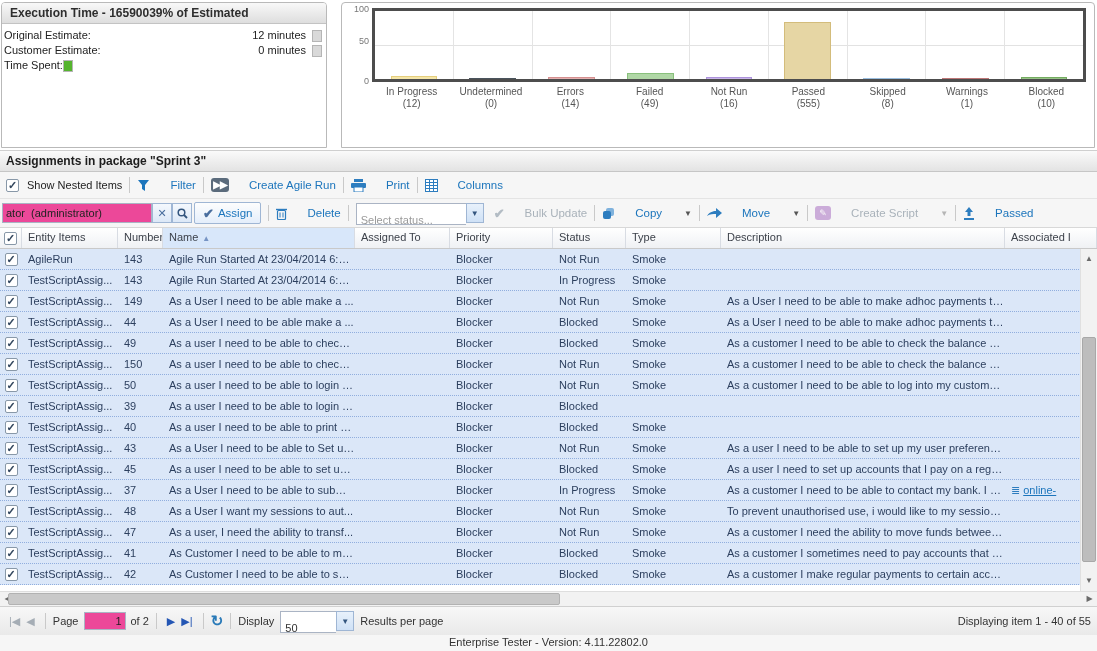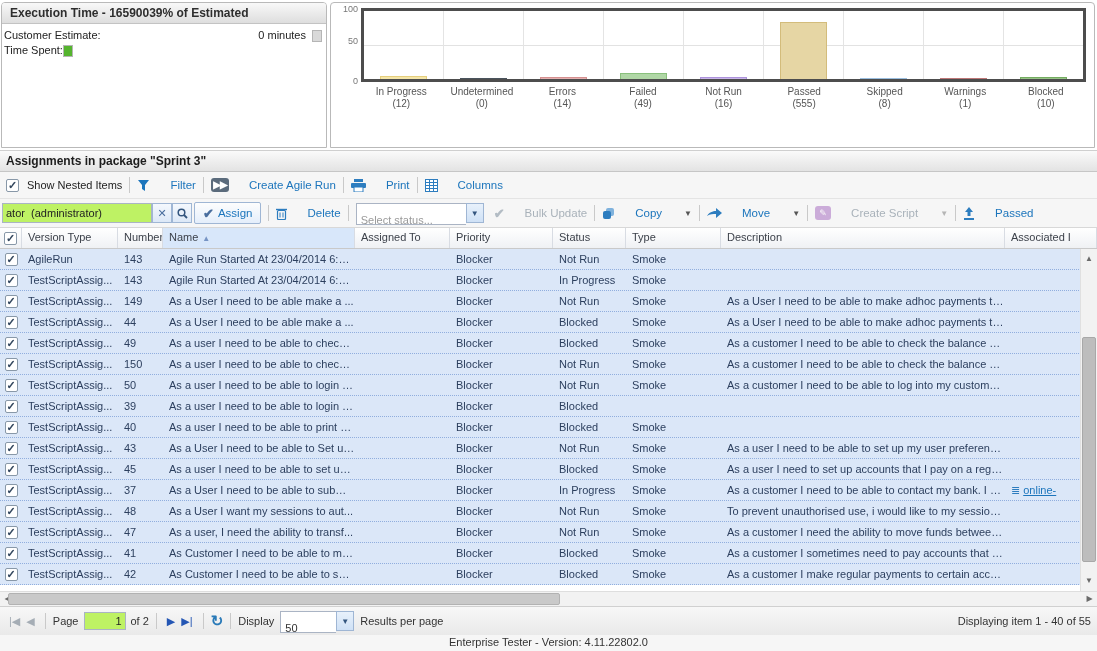--- a/index.html
+++ b/index.html
@@ -1,20 +1,20 @@
 <!DOCTYPE html>
 <html><head>
 <meta charset="utf-8">
 <style>
   * { box-sizing: border-box; margin: 0; padding: 0; }
   html,body { width:1097px; height:651px; overflow:hidden; background:#fff;
     font-family:"Liberation Sans", sans-serif; font-size:11px; color:#333; }
 
   
-  .top-area { display:flex; gap:3px; padding:2px 2px 0 1px; height:148px; }
+  .top-area { display:flex; gap:14px; padding:2px 2px 0 1px; height:148px; }
   .panel { border:1px solid #b9b9b9; border-radius:4px 4px 0 0; background:#fff; overflow:hidden; }
   .panel-hd { height:21px; line-height:21px; padding:0 8px; font-size:12px; font-weight:bold; color:#2e2e2e;
     background:linear-gradient(#f8f8f8,#dedede); border-bottom:1px solid #c3c3c3; }
   .panel-time { width:326px; }
   .panel-status { flex:1; }
   .time-body { padding:4px 4px 0 2px; }
   .time-row { display:flex; align-items:center; height:15px; line-height:15px; }
   .time-label { color:#222; }
   .time-val { flex:1; text-align:right; color:#222; padding-right:6px; }
   .swatch { width:10px; height:12px; border:1px solid #b5b5b5; }
@@ -42,21 +42,21 @@
   .tbar { display:flex; align-items:center; background:#f6f6f6; padding:0 4px; }
   .tbar1 { height:27px; border-bottom:1px solid #e4e4e4; }
   .tbar2 { height:29px; border-bottom:1px solid #d8d8d8; }
   .sep { width:0; border-left:1px solid #c9c9c9; height:16px; margin:0 7px; }
   .tlink { color:#1c75bc; font-size:11.5px; display:flex; align-items:center; gap:20px; cursor:pointer; white-space:nowrap; }
   .tlink.disabled { color:#a9b2ba; cursor:default; }
   .caret { font-size:8px; color:#555; margin-left:2px; }
   .caret.dis { color:#b5b5b5; }
   .cbx { width:13px; height:13px; background:#fff; border:1px solid #8898a8; border-radius:2px;
     color:#33475e; font-size:11px; line-height:11px; text-align:center; font-weight:bold; }
-  .txt { height:20px; border:1px solid #aab4c4; background:#bef264; font-size:11px; padding:0 3px;
+  .txt { height:20px; border:1px solid #aab4c4; background:#ec4899; font-size:11px; padding:0 3px;
     font-family:"Liberation Sans",sans-serif; color:#222; }
   .mini-btn { width:20px; height:20px; border:1px solid #9fb6d4; background:linear-gradient(#f4f8fd,#dce8f7);
     display:flex; align-items:center; justify-content:center; color:#4a6e9e; font-size:11px; cursor:pointer; }
   .btn { height:22px; border:1px solid #9fb6d4; background:linear-gradient(#fdfdfd,#e4eefb); border-radius:2px;
     display:flex; align-items:center; gap:4px; padding:0 8px; color:#1c75bc; font-size:11.5px; cursor:pointer; }
   .combo { display:flex; height:20px; }
   .combo .cval { border:1px solid #aab4c4; border-right:none; background:#fff; width:110px; padding:10px 4px; color:#9a9a9a; }
   .combo .ctrig { width:18px; border:1px solid #9fb6d4; background:linear-gradient(#e8f1fb,#cfe1f6);
     color:#33557e; font-size:8px; display:flex; align-items:center; justify-content:center; }
   .checkmark { font-size:13px; font-weight:bold; color:#4a6e9e; }
@@ -107,20 +107,25 @@
   .list-ico { color:#2d7dbf; font-size:11px; letter-spacing:-1px; }
 </style>
 </head>
 <body>
 
 <div class="top-area">
   <div class="panel panel-time">
     <div class="panel-hd">Execution Time - 16590039% of Estimated</div>
     <div class="time-body">
         <div class="time-row">
+          <span class="time-label">Original Estimate:</span>
+          <span class="time-val">12 minutes</span>
+          <span class="swatch" style="background: rgb(217, 217, 217);"></span>
+        </div>
+        <div class="time-row">
           <span class="time-label">Customer Estimate:</span>
           <span class="time-val">0 minutes</span>
           <span class="swatch" style="background: rgb(217, 217, 217);"></span>
         </div>
         <div class="time-row">
           <span class="time-label">Time Spent:</span>
           <span class="swatch" style="background: rgb(85, 180, 46);"></span>
         </div>
       </div>
   </div>
@@ -307,21 +312,21 @@
         <rect x="1" y="11" width="10" height="2" fill="#2d7dbf"></rect>
       </svg>
     <span>Passed</span>
   </span>
 </div>
 
 <div class="grid-hd">
   <div class="hcell c0" style="padding:0">
       <div class="cbx">✓</div>
     </div>
-  <div class="hcell c1">Version Type</div>
+  <div class="hcell c1">Entity Items</div>
   <div class="hcell c2">Number</div>
   <div class="hcell c3 hsorted"><span>Name</span><span class="sort-arrow">▲</span></div>
   <div class="hcell c4">Assigned To</div>
   <div class="hcell c5">Priority</div>
   <div class="hcell c6">Status</div>
   <div class="hcell c7">Type</div>
   <div class="hcell c8">Description</div>
   <div class="hcell c9">Associated I</div>
 </div>
 

